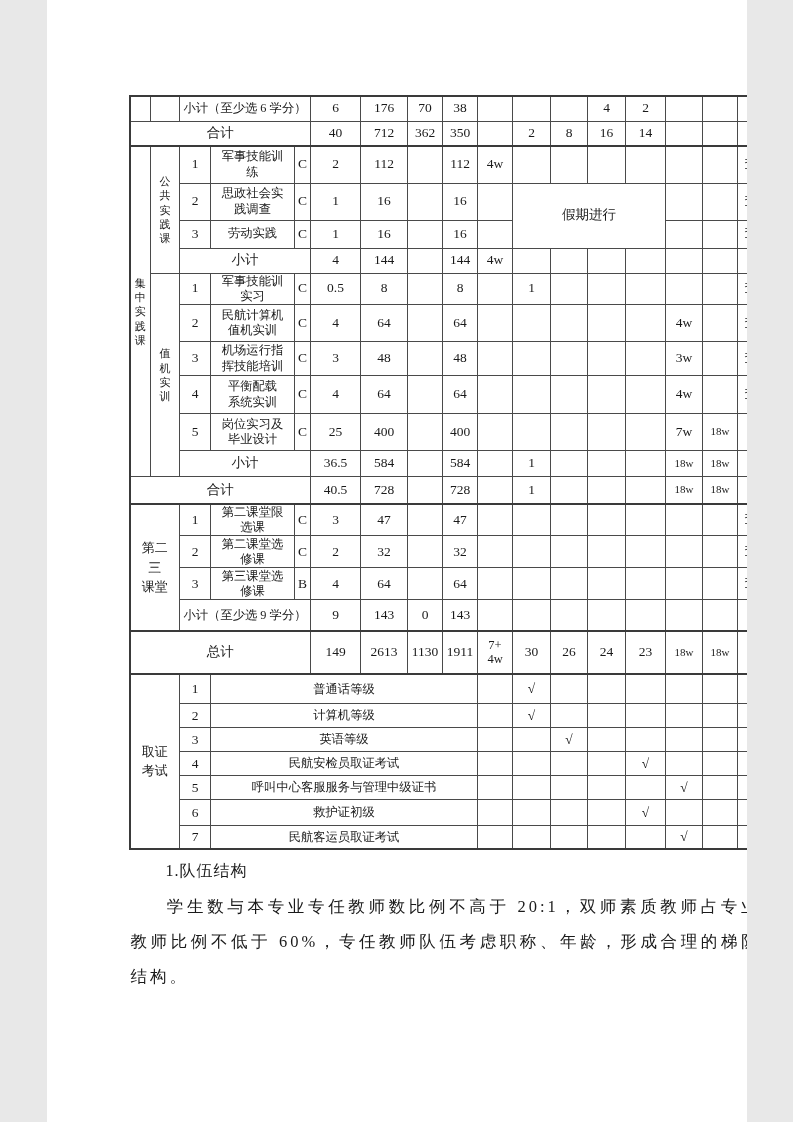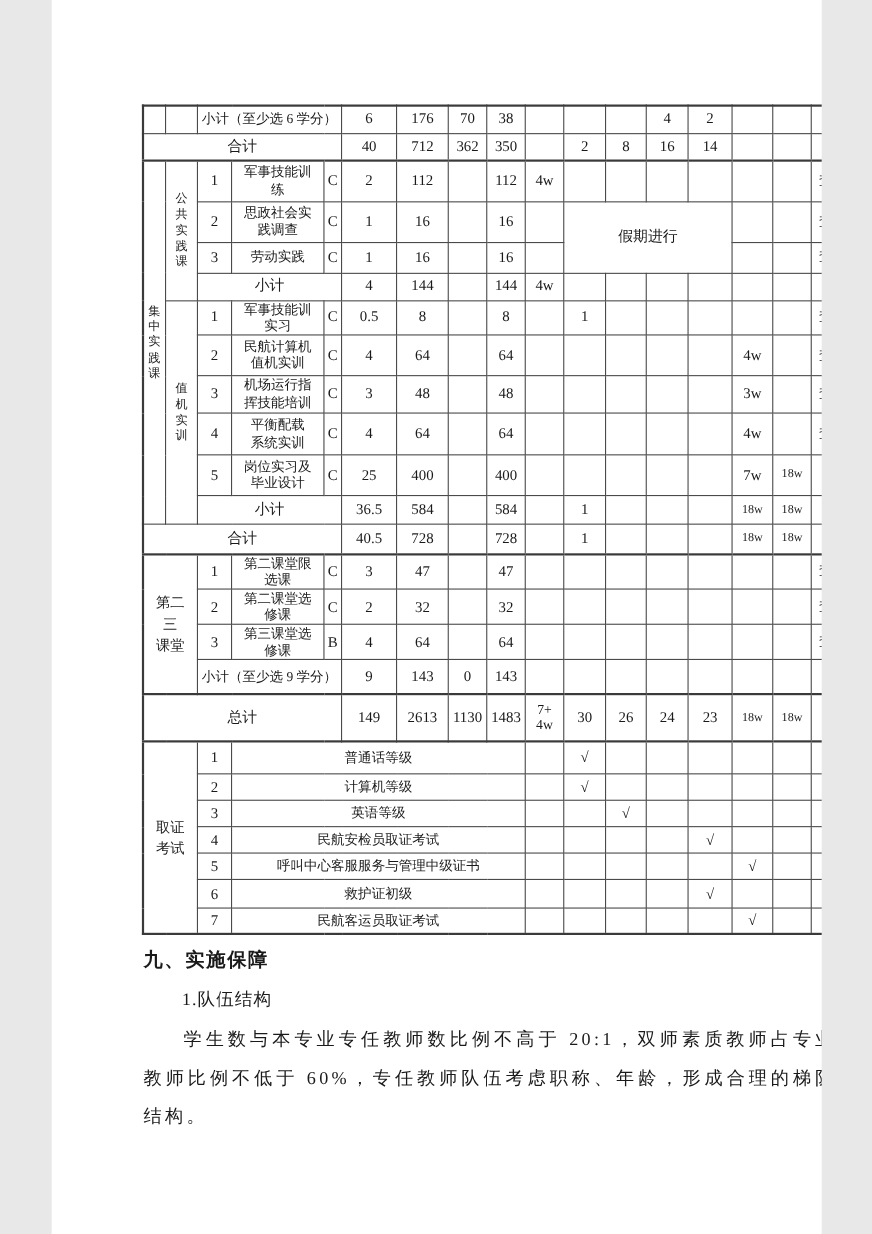--- a/index.html
+++ b/index.html
@@ -354,21 +354,21 @@
             <td></td>
             <td></td>
             <td></td>
             <td></td>
           </tr>
           <tr class="thick" style="height: 43px;">
             <td colspan="5">总计</td>
             <td>149</td>
             <td>2613</td>
             <td>1130</td>
-            <td>1483</td>
+            <td>1911</td>
             <td class="w2">7+
 4w</td>
             <td>30</td>
             <td>26</td>
             <td>24</td>
             <td>23</td>
             <td class="sm">18w</td>
             <td class="sm">18w</td>
             <td></td>
           </tr>
@@ -456,19 +456,18 @@
             <td></td>
             <td>√</td>
             <td></td>
             <td></td>
           </tr>
         </tbody>
     </table>
   </div>
 
   <div class="content">
-    <div class="h1">九、实施保障</div>
     <div class="h3">1.队伍结构</div>
     <div class="para">学生数与本专业专任教师数比例不高于 20:1，双师素质教师占专业教师比例不低于 60%，专任教师队伍考虑职称、年龄，形成合理的梯队结构。</div>
   </div>
 
 
 </div>
 
 </body></html>

